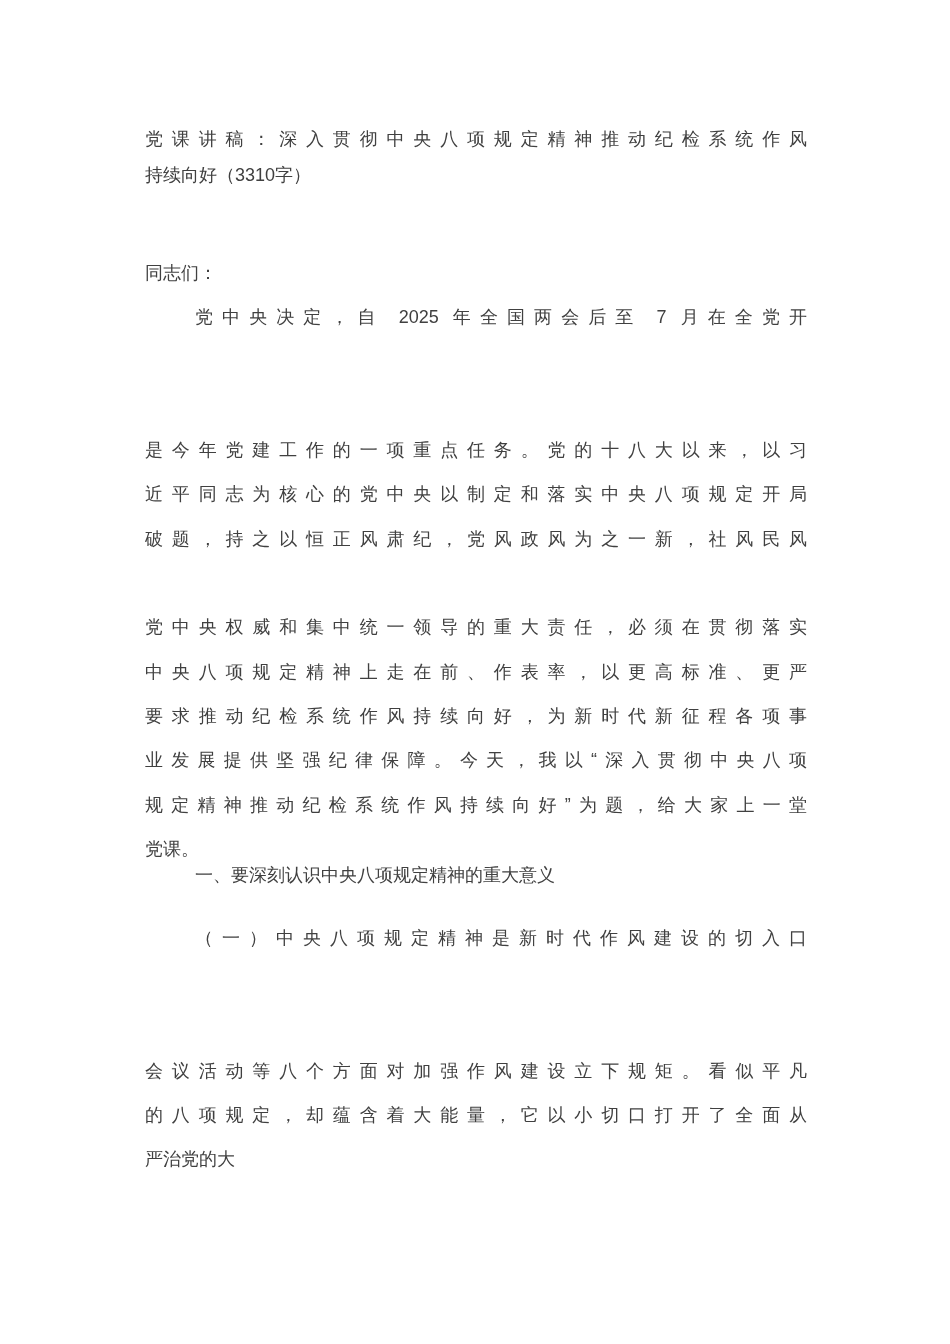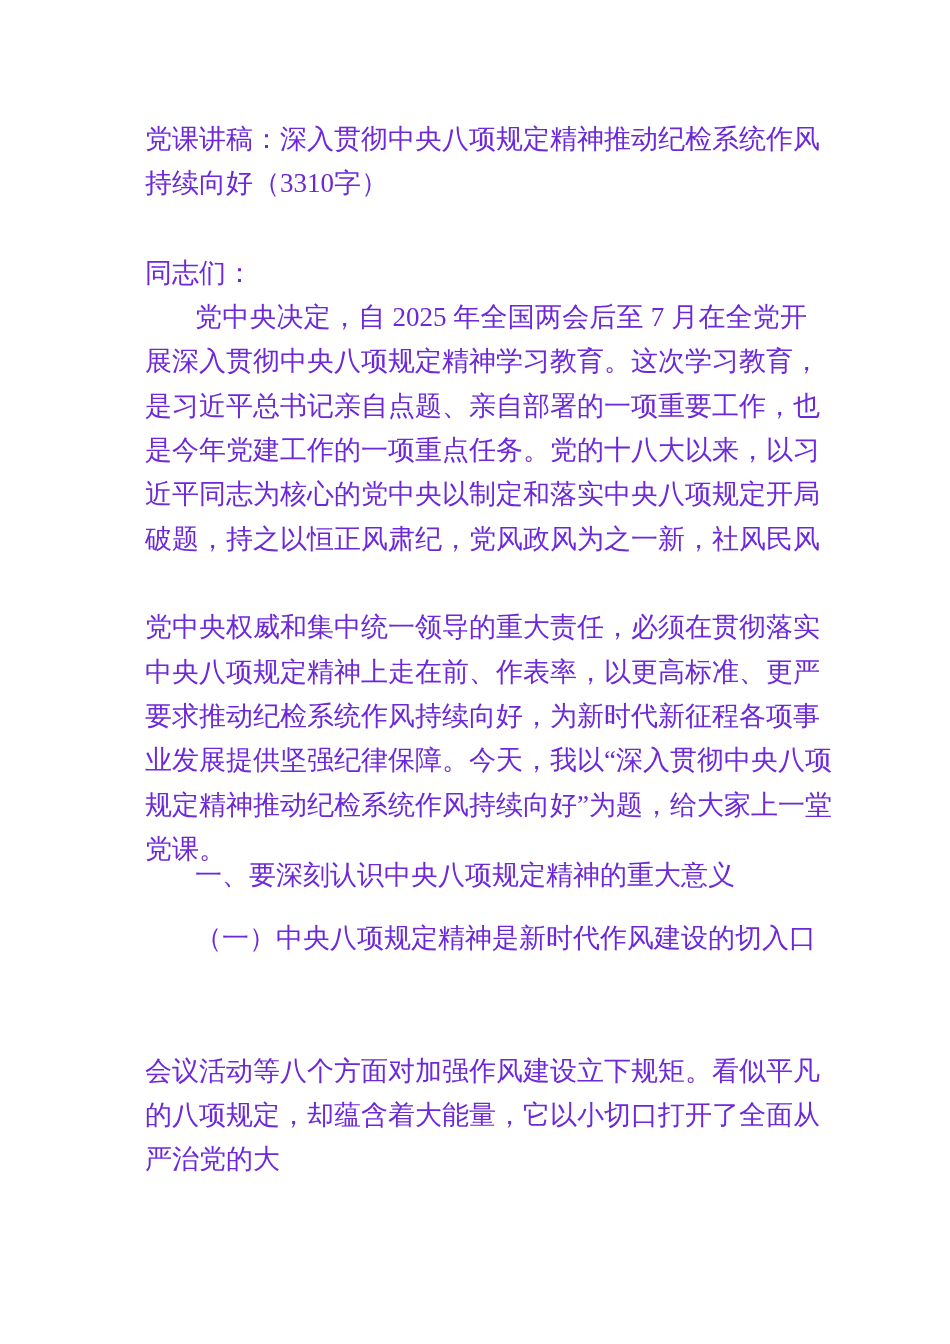--- a/index.html
+++ b/index.html
@@ -2,43 +2,41 @@
 <html><head>
   <meta charset="utf-8">
   <style>
     html, body { margin: 0; padding: 0; background: #ffffff; }
     body { width: 950px; height: 1344px; position: relative; overflow: hidden; }
     .page { position: absolute; left: 0; top: 0; width: 950px; height: 1344px; background: #ffffff; }
     .line {
       position: absolute;
       left: 145px;
       width: 662px;
-      font-family: Liberation Serif, serif;
-      font-size: 27px;
+      font-family: Liberation Sans, sans-serif;
+      font-size: 18px;
       line-height: 30px;
-      color: #6d28d9;
+      color: #404040;
       white-space: nowrap;
       text-align: justify;
       text-align-last: justify;
     }
     .line.last { text-align-last: left; }
     .indent { left: 195px; width: 612px; }
   </style>
 </head>
 <body>
 
 <div class="page">
   <div class="line" style="top:124px">党课讲稿：深入贯彻中央八项规定精神推动纪检系统作风</div>
-  <div class="line last" style="top:168px">持续向好（3310字）</div>
+  <div class="line last" style="top:160px">持续向好（3310字）</div>
 
   <div class="line last" style="top:258px">同志们：</div>
 
   <div class="line indent" style="top:302px">党中央决定，自 2025 年全国两会后至 7 月在全党开</div>
-  <div class="line" style="top:346px">展深入贯彻中央八项规定精神学习教育。这次学习教育，</div>
-  <div class="line" style="top:391px">是习近平总书记亲自点题、亲自部署的一项重要工作，也</div>
   <div class="line" style="top:435px">是今年党建工作的一项重点任务。党的十八大以来，以习</div>
   <div class="line" style="top:479px">近平同志为核心的党中央以制定和落实中央八项规定开局</div>
   <div class="line" style="top:524px">破题，持之以恒正风肃纪，党风政风为之一新，社风民风</div>
   <div class="line" style="top:612px">党中央权威和集中统一领导的重大责任，必须在贯彻落实</div>
   <div class="line" style="top:657px">中央八项规定精神上走在前、作表率，以更高标准、更严</div>
   <div class="line" style="top:701px">要求推动纪检系统作风持续向好，为新时代新征程各项事</div>
   <div class="line" style="top:745px">业发展提供坚强纪律保障。今天，我以“深入贯彻中央八项</div>
   <div class="line" style="top:790px">规定精神推动纪检系统作风持续向好”为题，给大家上一堂</div>
   <div class="line last" style="top:834px">党课。</div>
 

